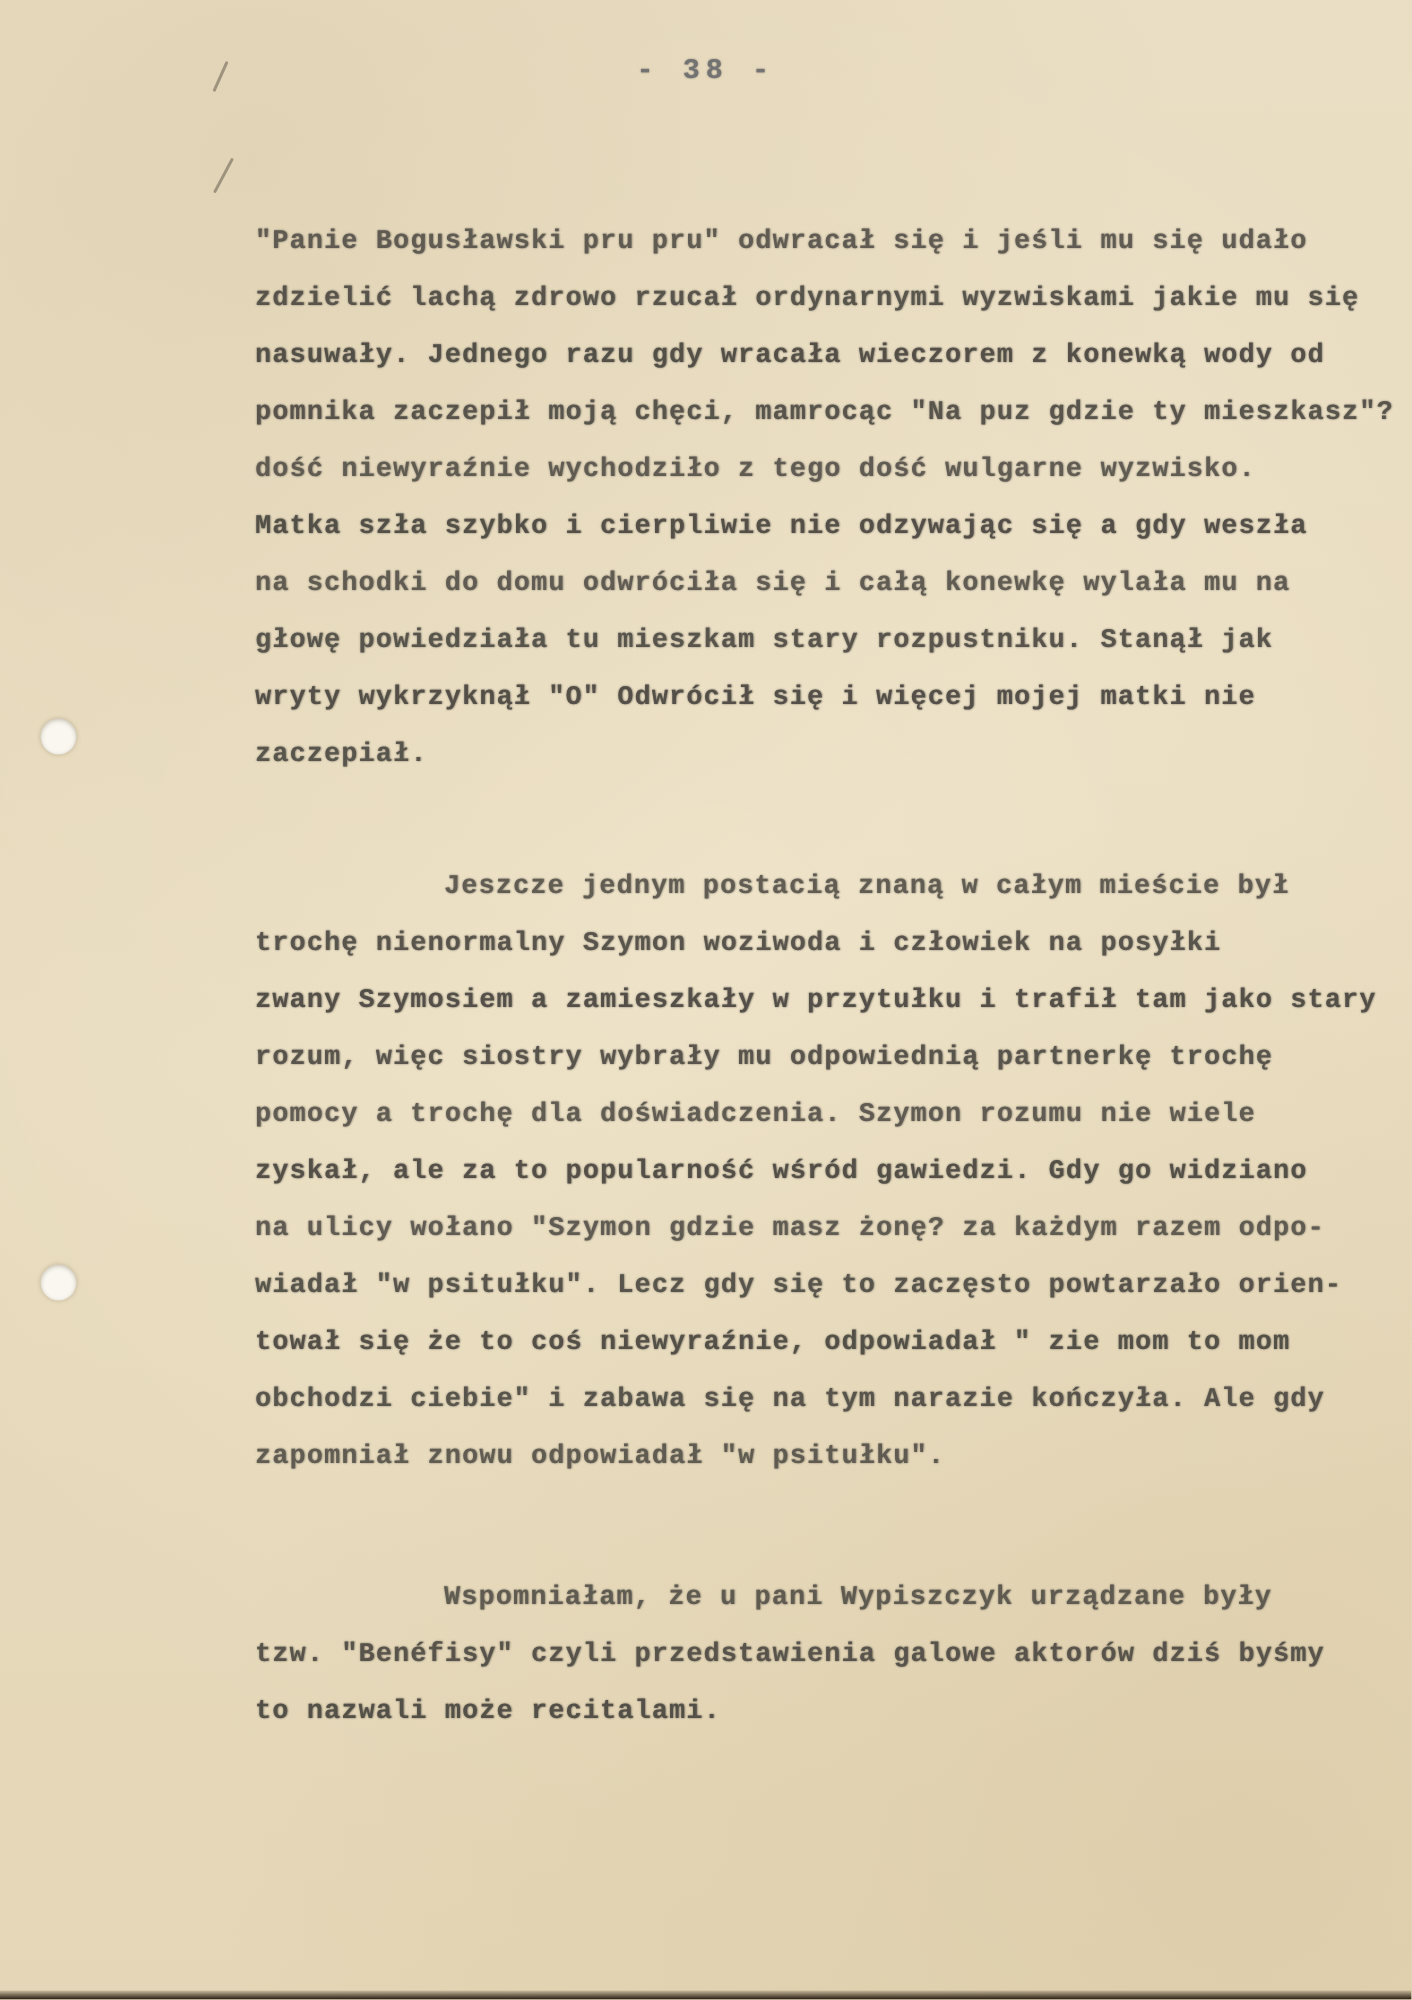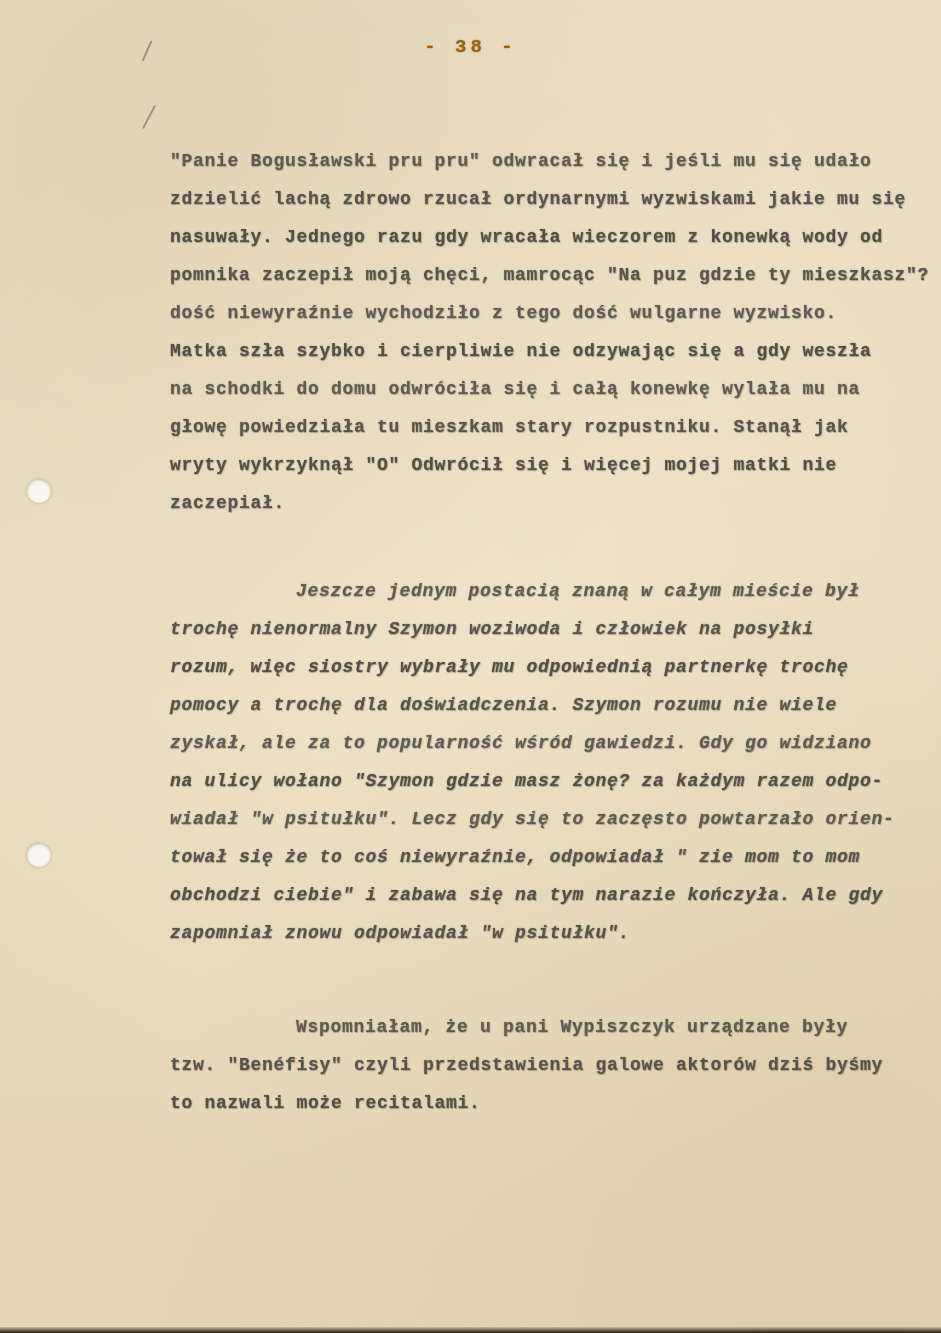--- a/index.html
+++ b/index.html
@@ -11,28 +11,28 @@
       radial-gradient(circle at 18% 8%, rgba(213,196,160,0.38), transparent 42%),
       radial-gradient(circle at 88% 92%, rgba(208,188,148,0.32), transparent 46%),
       radial-gradient(circle at 50% 45%, rgba(255,248,228,0.28), transparent 72%),
       linear-gradient(180deg,#eadec4 0%,#e8dbbe 55%,#e4d6b6 100%);
     font-family:"Liberation Mono","DejaVu Sans Mono",monospace;
   }
   .page-number{
     position:absolute;top:36px;left:0;width:100%;
     text-align:center;
     font-size:19px;font-weight:700;letter-spacing:4px;
-    color:#a16207;
+    color:#737373;
     text-shadow:0 0 1.4px rgba(74,72,66,0.6);
   }
   .text-block{
     position:absolute;left:170px;top:142px;width:745px;
   }
   .para{margin:0;}
-  .para.p2{margin-top:50px;font-style:italic;}
+  .para.p2{margin-top:50px;}
   .para.p3{margin-top:56px;}
   .line{
     line-height:38px;height:38px;
     font-size:18px;font-weight:700;letter-spacing:0.7px;
     white-space:pre;
     color:#4e4b44;
     text-shadow:0 0 1.5px rgba(74,72,66,0.55), 0.6px 0.6px 1px rgba(74,72,66,0.35);
     opacity:0.93;
   }
   .line.indent{text-indent:126px;}
@@ -76,20 +76,21 @@
     <div class="line">dość niewyraźnie wychodziło z tego dość wulgarne wyzwisko.</div>
     <div class="line">Matka szła szybko i cierpliwie nie odzywając się a gdy weszła</div>
     <div class="line">na schodki do domu odwróciła się i całą konewkę wylała mu na</div>
     <div class="line">głowę powiedziała tu mieszkam stary rozpustniku. Stanął jak</div>
     <div class="line">wryty wykrzyknął "O" Odwrócił się i więcej mojej matki nie</div>
     <div class="line">zaczepiał.</div>
   </div>
   <div class="para p2">
     <div class="line indent">Jeszcze jednym postacią znaną w całym mieście był</div>
     <div class="line">trochę nienormalny Szymon woziwoda i człowiek na posyłki</div>
+    <div class="line">zwany Szymosiem a zamieszkały w przytułku i trafił tam jako stary</div>
     <div class="line">rozum, więc siostry wybrały mu odpowiednią partnerkę trochę</div>
     <div class="line">pomocy a trochę dla doświadczenia. Szymon rozumu nie wiele</div>
     <div class="line">zyskał, ale za to popularność wśród gawiedzi. Gdy go widziano</div>
     <div class="line">na ulicy wołano "Szymon gdzie masz żonę? za każdym razem odpo-</div>
     <div class="line">wiadał "w psitułku". Lecz gdy się to zaczęsto powtarzało orien-</div>
     <div class="line">tował się że to coś niewyraźnie, odpowiadał " zie mom to mom</div>
     <div class="line">obchodzi ciebie" i zabawa się na tym narazie kończyła. Ale gdy</div>
     <div class="line">zapomniał znowu odpowiadał "w psitułku".</div>
   </div>
   <div class="para p3">

